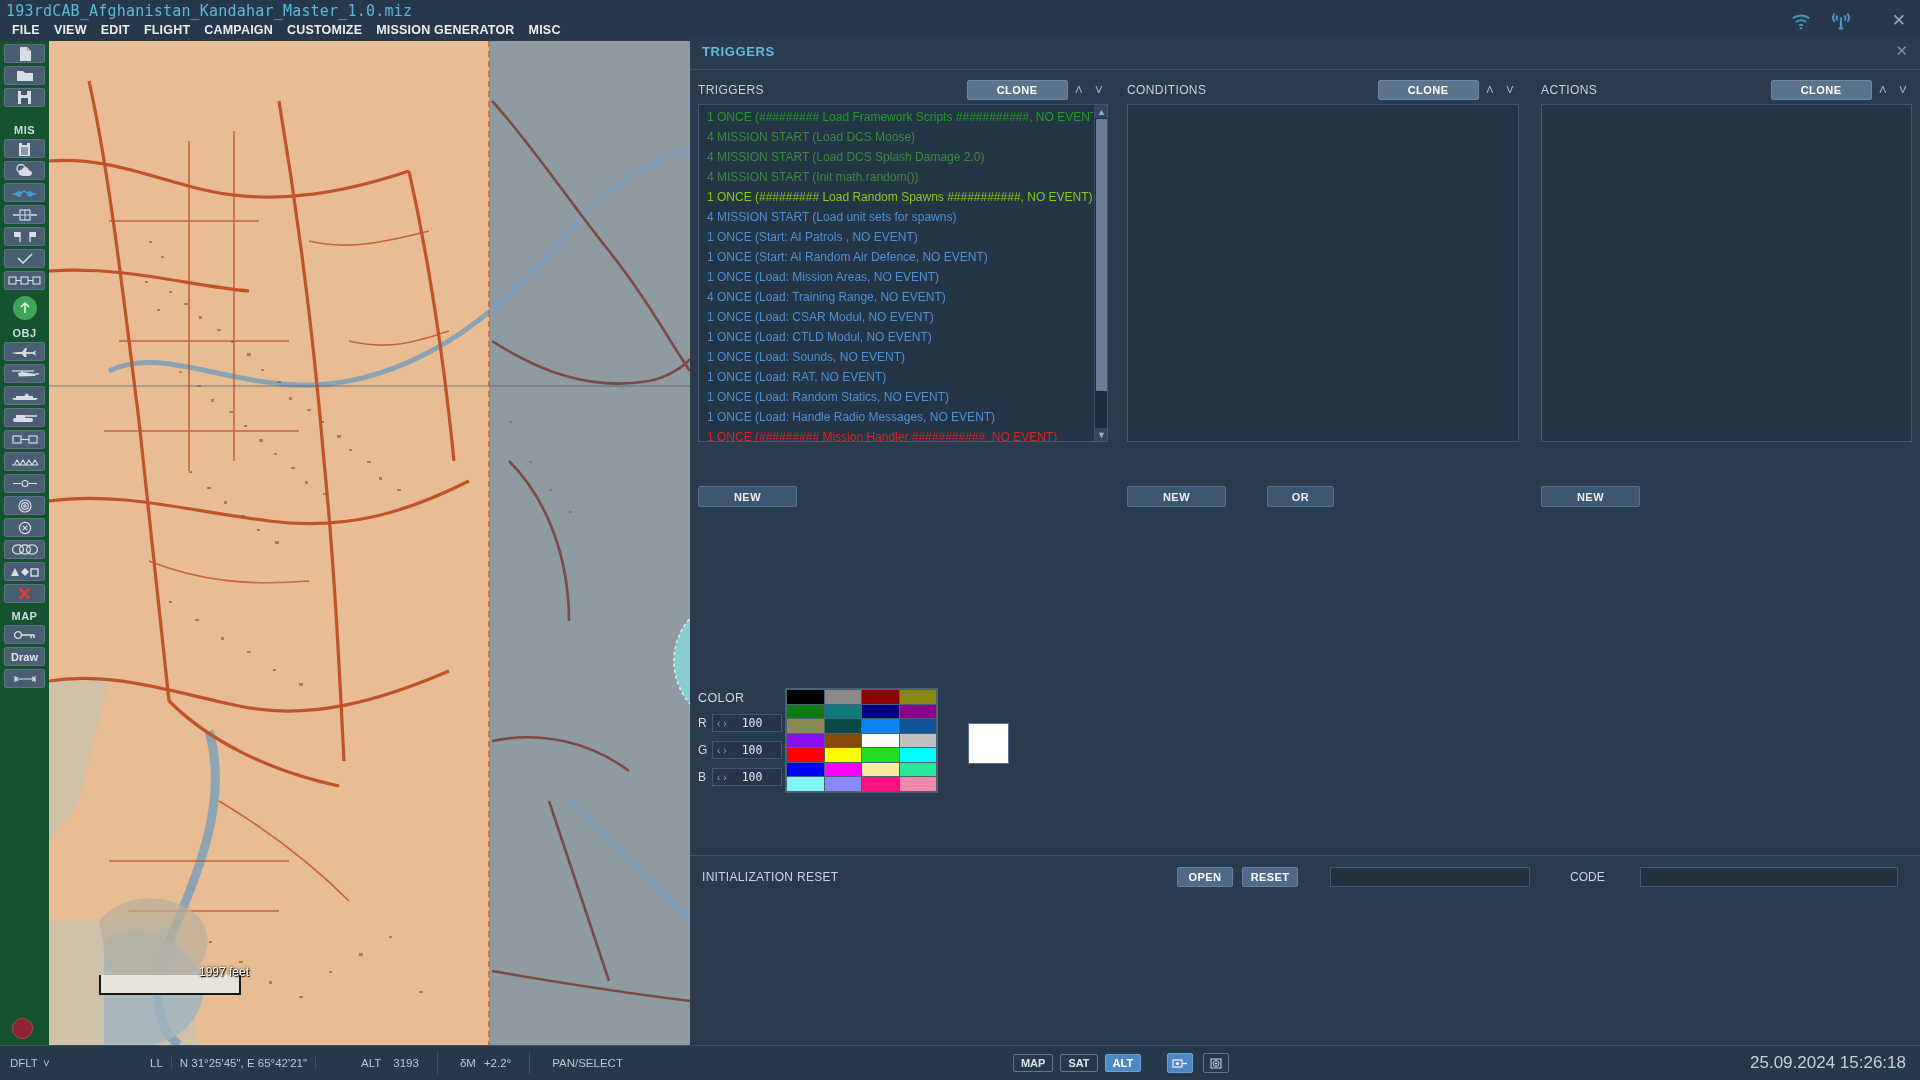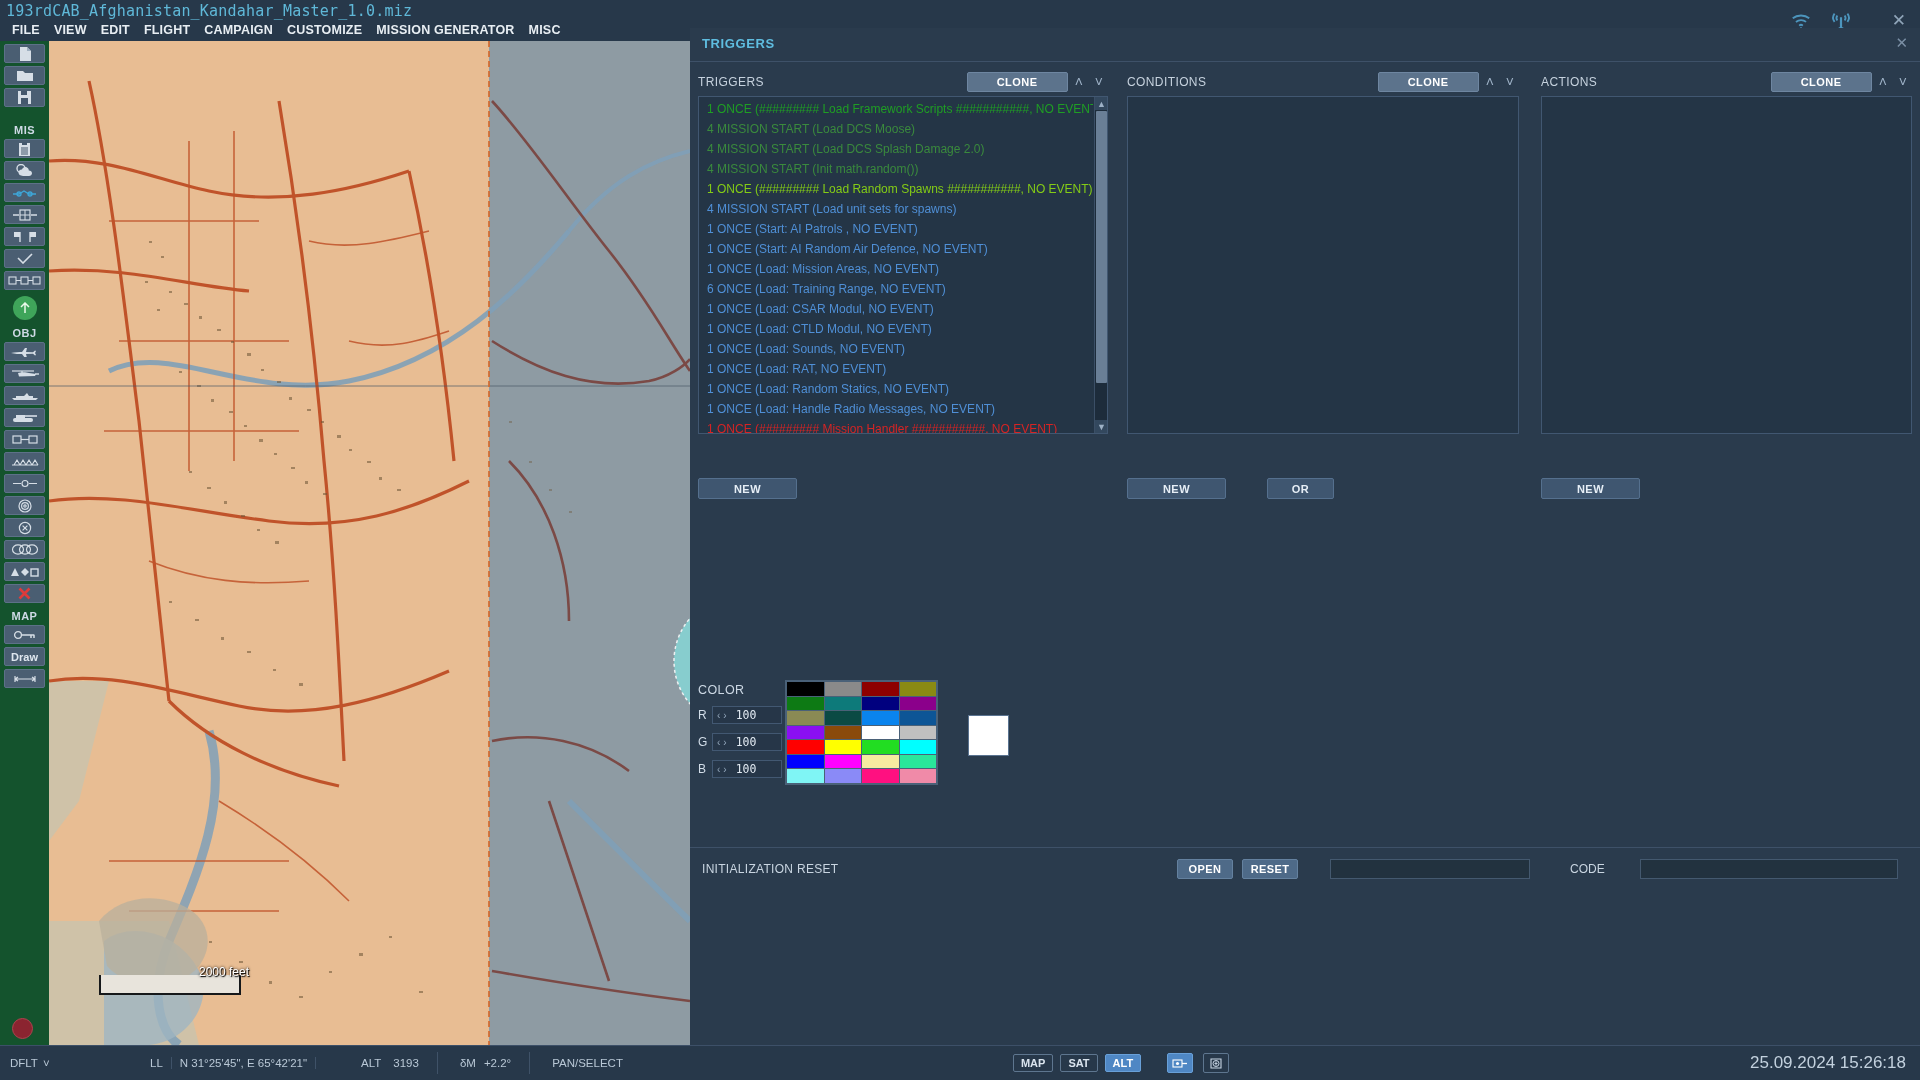--- a/index.html
+++ b/index.html
@@ -79,21 +79,21 @@
     border: 2px solid #16181a; border-top: none; background: #e8e4dc;
   }
   #scalebar-label {
     position: absolute; left: 150px; bottom: 66px;
     color: #ffffff; font-size: 12px;
     text-shadow: 0 0 3px #000, 1px 1px 1px #000;
   }
 
   
   #dialog {
-    position: absolute; left: 690px; top: 28px; width: 1230px; height: 1009px;
+    position: absolute; left: 690px; top: 36px; width: 1230px; height: 1009px;
     background: #2a3b4d;
   }
   #dlg-header {
     position: absolute; left: 0; top: 0; width: 1230px; height: 34px;
     border-bottom: 1px solid #3e5168;
   }
   #dlg-title {
     position: absolute; left: 12px; top: 8px;
     color: #5fbde0; font-size: 13px; font-weight: bold; letter-spacing: .6px;
   }
@@ -168,21 +168,21 @@
   #color-section { position: absolute; left: 8px; top: 655px; }
   #color-label { color: #ccd8e4; font-size: 12.5px; letter-spacing: .4px; }
   .rgb-row { display: flex; align-items: center; margin-top: 9px; }
   .rgb-letter { color: #d2dde8; font-size: 12px; width: 14px; }
   .rgb-field {
     width: 70px; height: 18px; background: #263648;
     border: 1px solid #425872; display: flex; align-items: center;
     padding: 0 4px; gap: 3px;
   }
   .rgb-arrow { color: #93a7bb; font-size: 10px; cursor: pointer; }
-  .rgb-val { color: #e2eaf2; font-size: 11.5px; margin-left: 6px;
+  .rgb-val { color: #e2eaf2; font-size: 11.5px; margin-left: 12px;
              font-family: "DejaVu Sans Mono", monospace; }
 
   #palette {
     position: absolute; left: 95px; top: 652px;
     display: grid; grid-template-columns: repeat(4, 36.5px);
     grid-auto-rows: 13.5px; gap: 1px;
     border: 1px solid #4a6178; padding: 1px; background: #4a6178;
   }
   .sw { cursor: pointer; }
 
@@ -591,21 +591,21 @@
 
         <line x1="0" y1="345" x2="641" y2="345" stroke="#4a5a68" stroke-width="1" opacity=".7"></line>
         <line x1="440" y1="0" x2="440" y2="1004" stroke="#d06a30" stroke-width="2" stroke-dasharray="6 4" opacity=".85"></line>
 
         <circle cx="690" cy="620" r="65" fill="#86d6d6" opacity=".85" stroke="#ffffff" stroke-width="1.5" stroke-dasharray="3 3"></circle>
 
         <path d="M50 880 C 70 855, 110 850, 140 868 C 160 880, 165 905, 150 925 C 130 950, 80 950, 58 925 Z" fill="#b9b09c" opacity=".75"></path>
       </g>
     </svg>
     <div id="scalebar"></div>
-    <div id="scalebar-label">2000 feet</div>
+    <div id="scalebar-label">1997 feet</div>
   </div>
 
   <div id="dialog">
 
     <div id="dlg-header">
       <div id="dlg-title">TRIGGERS</div>
       <div id="dlg-close">✕</div>
     </div>
 
     <div class="col-header" style="left:8px; width:410px; justify-content:space-between;">
@@ -639,21 +639,21 @@
       <div class="list-inner" id="triggers-rows">
           <div class="trig-row" style="color: rgb(31, 158, 36);">1 ONCE (######### Load Framework Scripts ###########, NO EVENT)</div>
           <div class="trig-row" style="color: rgb(58, 138, 61);">4 MISSION START (Load DCS Moose)</div>
           <div class="trig-row" style="color: rgb(58, 138, 61);">4 MISSION START (Load DCS Splash Damage 2.0)</div>
           <div class="trig-row" style="color: rgb(58, 138, 61);">4 MISSION START (Init math.random())</div>
           <div class="trig-row" style="color: #84cc16;">1 ONCE (######### Load Random Spawns ###########, NO EVENT)</div>
           <div class="trig-row" style="color: rgb(79, 143, 214);">4 MISSION START (Load unit sets for spawns)</div>
           <div class="trig-row" style="color: rgb(79, 143, 214);">1 ONCE (Start: AI Patrols , NO EVENT)</div>
           <div class="trig-row" style="color: rgb(79, 143, 214);">1 ONCE (Start: AI Random Air Defence, NO EVENT)</div>
           <div class="trig-row" style="color: rgb(79, 143, 214);">1 ONCE (Load: Mission Areas, NO EVENT)</div>
-          <div class="trig-row" style="color: rgb(79, 143, 214);">6 ONCE (Load: Training Range, NO EVENT)</div>
+          <div class="trig-row" style="color: rgb(79, 143, 214);">4 ONCE (Load: Training Range, NO EVENT)</div>
           <div class="trig-row" style="color: rgb(79, 143, 214);">1 ONCE (Load: CSAR Modul, NO EVENT)</div>
           <div class="trig-row" style="color: rgb(79, 143, 214);">1 ONCE (Load: CTLD Modul, NO EVENT)</div>
           <div class="trig-row" style="color: rgb(79, 143, 214);">1 ONCE (Load: Sounds, NO EVENT)</div>
           <div class="trig-row" style="color: rgb(79, 143, 214);">1 ONCE (Load: RAT, NO EVENT)</div>
           <div class="trig-row" style="color: rgb(79, 143, 214);">1 ONCE (Load: Random Statics, NO EVENT)</div>
           <div class="trig-row" style="color: rgb(79, 143, 214);">1 ONCE (Load: Handle Radio Messages, NO EVENT)</div>
           <div class="trig-row" style="color: rgb(214, 36, 36);">1 ONCE (######### Mission Handler ###########, NO EVENT)</div>
         </div>
       <div class="vscroll">
         <div class="vs-arrow" style="position:absolute; top:0;">▲</div>

